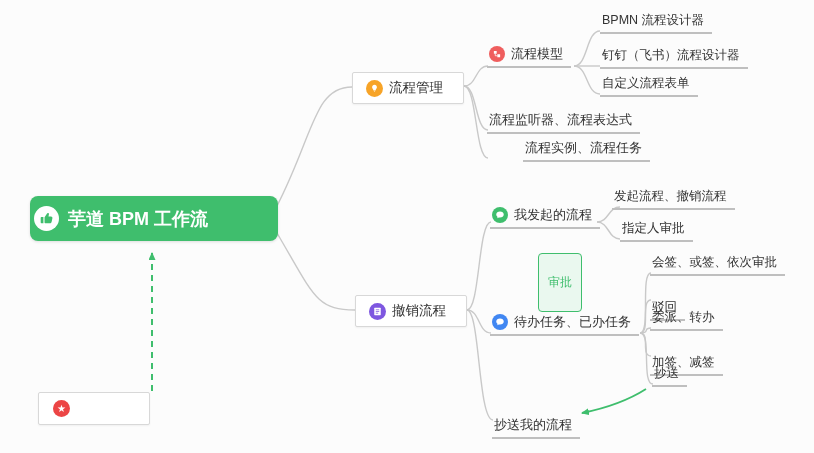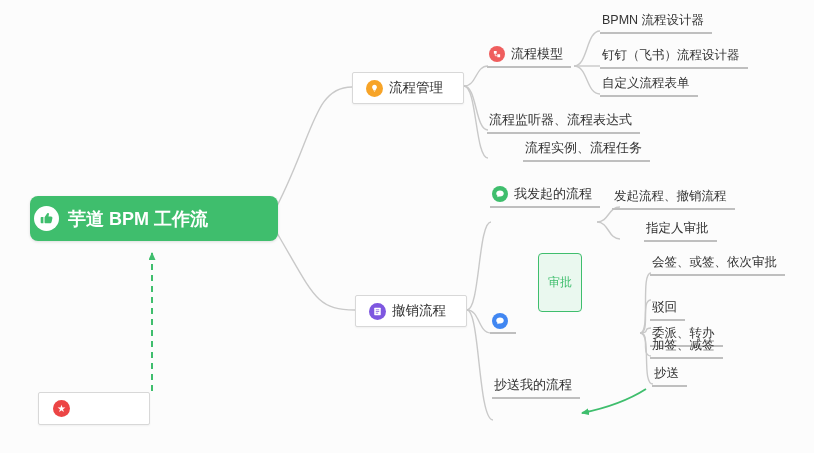--- a/index.html
+++ b/index.html
@@ -145,63 +145,64 @@
 <div class="node boxed" style="left:355px; top:295px;">
   <span class="badge badge-17" style="background:var(--purple)">
     <svg viewBox="0 0 16 16" width="11" height="11">
         <path fill="#fff" d="M4 2.5h8c.4 0 .7.3.7.7v9.6c0 .4-.3.7-.7.7H4c-.4 0-.7-.3-.7-.7V3.2c0-.4.3-.7.7-.7z"></path>
         <path stroke="#7e57e0" stroke-width="1.1" fill="none" d="M5.5 5.5h5M5.5 8h5M5.5 10.5h3.5"></path>
       </svg>
   </span>
   <span>撤销流程</span>
 </div>
 
-<div class="node underlined" style="left:490px; top:185px;">
+<div class="node underlined" style="left:490px; top:206px;">
   <span class="badge badge-16" style="background:var(--accent-green)">
     <svg viewBox="0 0 16 16" width="10" height="10">
         <path fill="#fff" d="M8 2.5c-3.3 0-6 2.1-6 4.8 0 1.5.8 2.8 2.1 3.7L3.6 13l2.6-1.1c.6.1 1.2.2 1.8.2 3.3 0 6-2.1 6-4.8S11.3 2.5 8 2.5z"></path>
       </svg>
   </span>
   <span>我发起的流程</span>
 </div>
 <div class="node underlined leaf" style="left:612px; top:188px;">
   <span>发起流程、撤销流程</span>
 </div>
-<div class="node underlined leaf" style="left:644px; top:220px;justify-content:flex-end;">
+<div class="node underlined leaf" style="left:620px; top:220px;justify-content:flex-end;">
   <span>指定人审批</span>
 </div>
 
 <div class="callout" style="left:538px; top:253px;">
   <span>审批</span>
 </div>
 
 <div class="node underlined" style="left:490px; top:313px;">
   <span class="badge badge-16" style="background:var(--blue)">
     <svg viewBox="0 0 16 16" width="10" height="10">
         <path fill="#fff" d="M8 2.5c-3.3 0-6 2.1-6 4.8 0 1.5.8 2.8 2.1 3.7L3.6 13l2.6-1.1c.6.1 1.2.2 1.8.2 3.3 0 6-2.1 6-4.8S11.3 2.5 8 2.5z"></path>
       </svg>
   </span>
+  <span>待办任务、已办任务</span>
 </div>
 <div class="node underlined leaf" style="left:650px; top:254px;">
   <span>会签、或签、依次审批</span>
 </div>
 <div class="node underlined leaf" style="left:650px; top:299px;">
   <span>驳回</span>
 </div>
-<div class="node underlined leaf" style="left:650px; top:325px;">
+<div class="node underlined leaf" style="left:650px; top:309px;">
   <span>委派、转办</span>
 </div>
-<div class="node underlined leaf" style="left:650px; top:337px;align-items:center;">
+<div class="node underlined leaf" style="left:650px; top:354px;align-items:center;">
   <span>加签、减签</span>
 </div>
 <div class="node underlined leaf" style="left:652px; top:365px;">
   <span>抄送</span>
 </div>
 
-<div class="node underlined" style="left:492px; top:376px;justify-content:center;">
+<div class="node underlined" style="left:492px; top:416px;justify-content:center;">
   <span>抄送我的流程</span>
 </div>
 
 <div class="node boxed" style="left:38px; top:392px; padding:7px 14px;">
   <span class="badge badge-17" style="background:var(--star-red)">
     <span class="star-glyph">★</span>
   </span>
 </div>
 
 </body></html>

